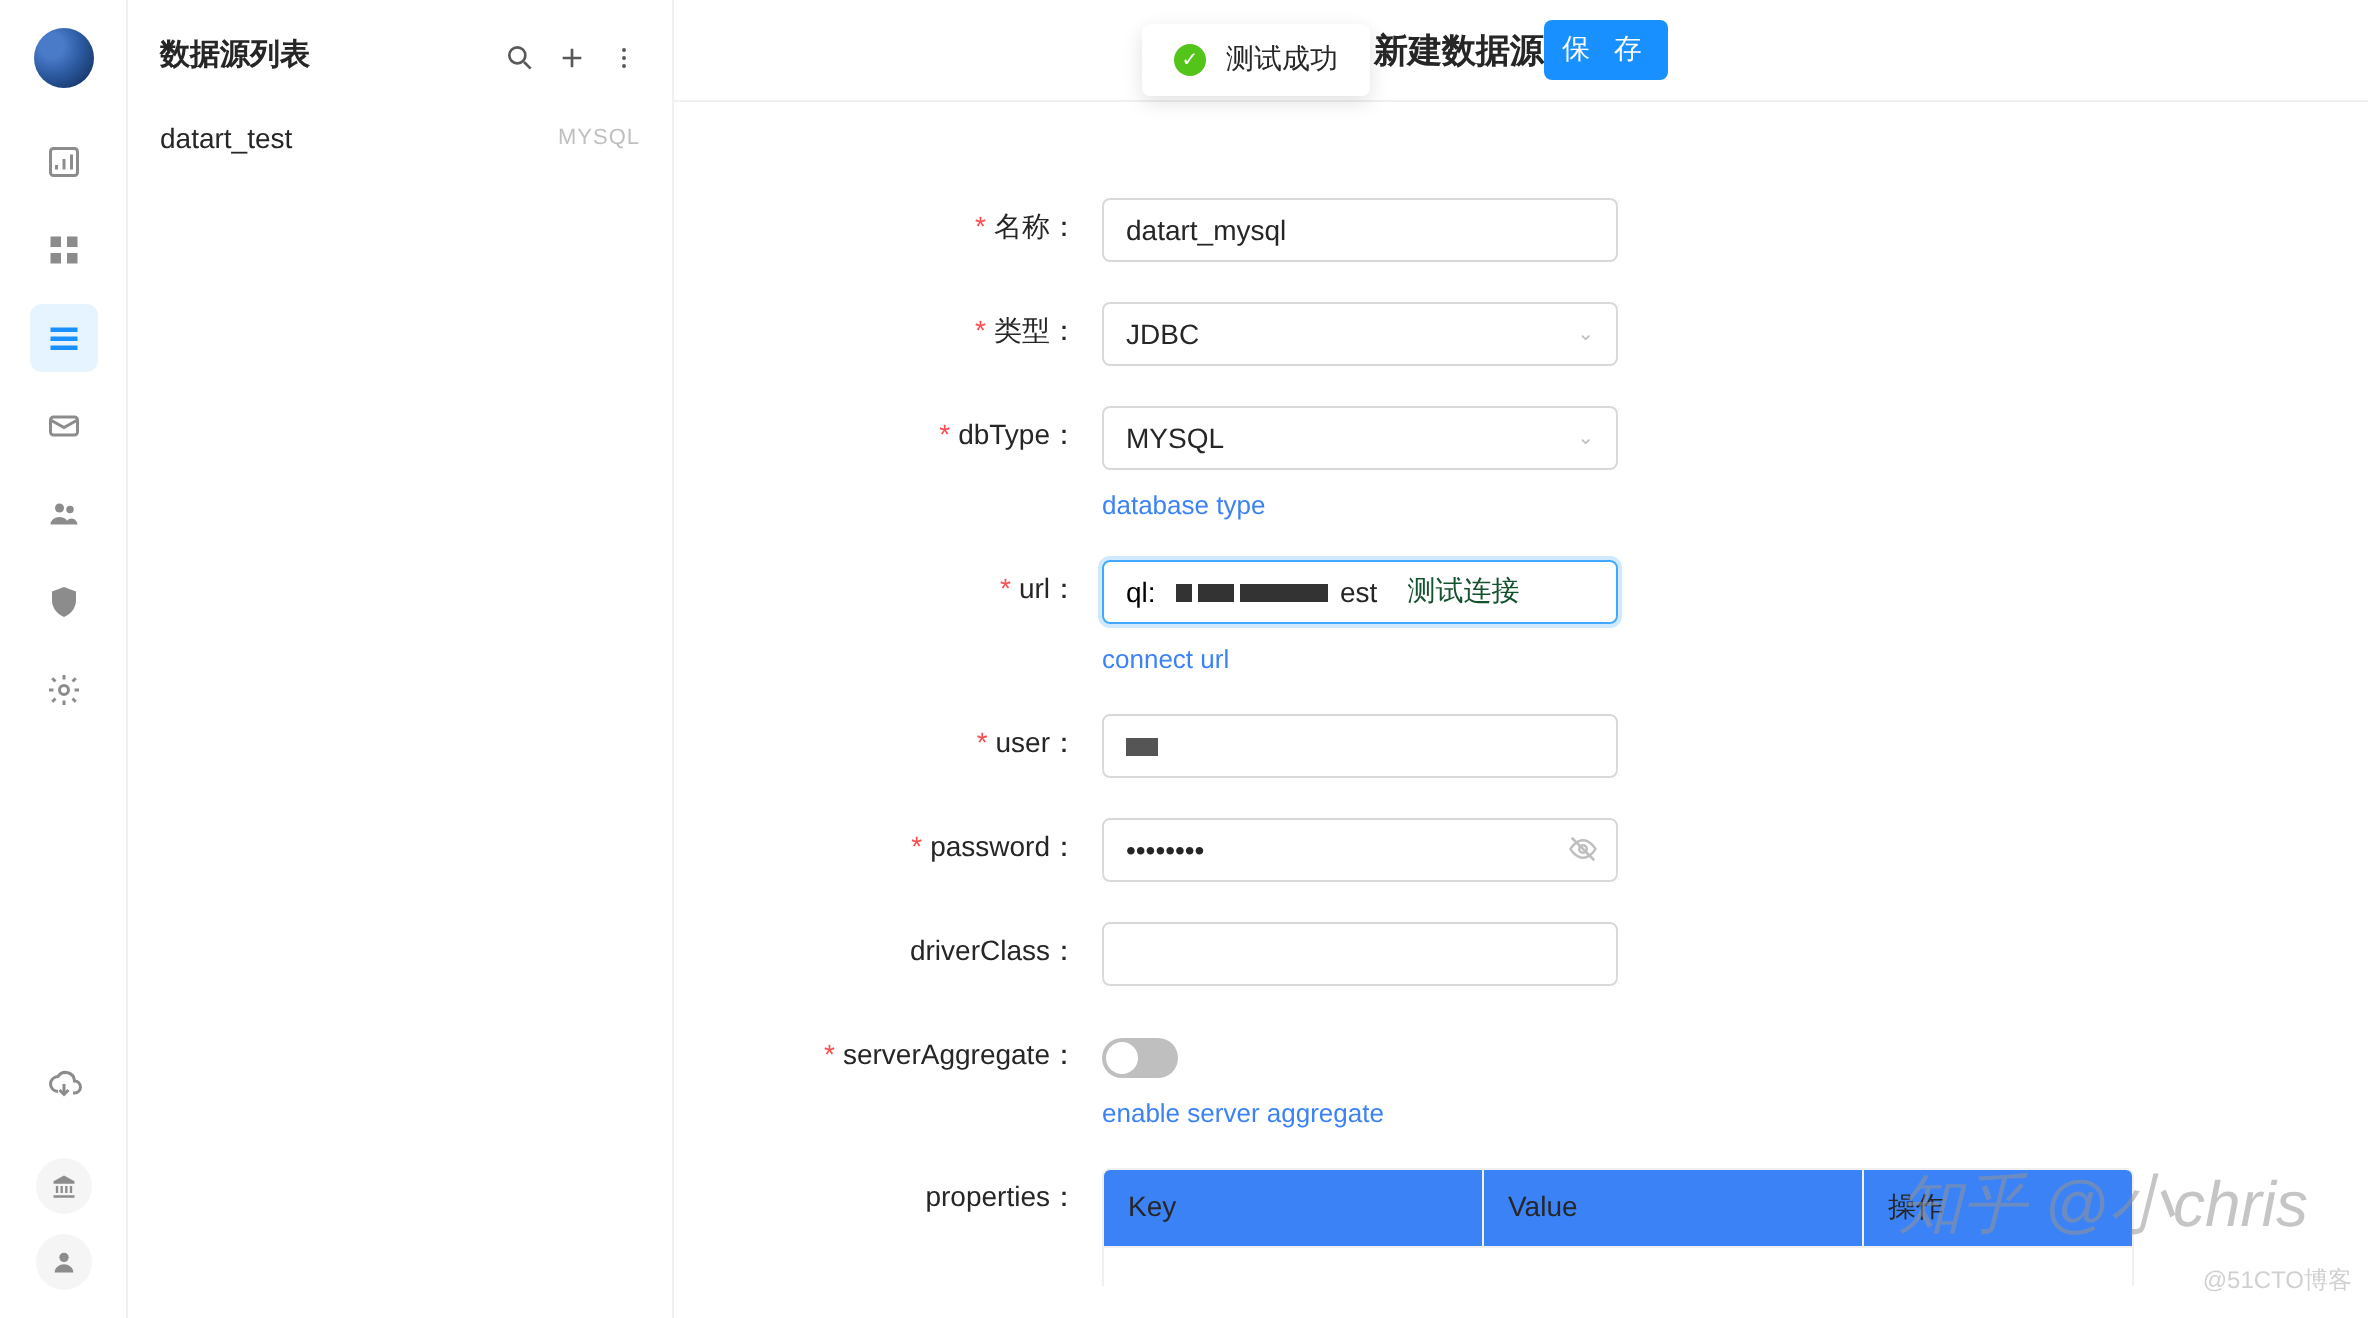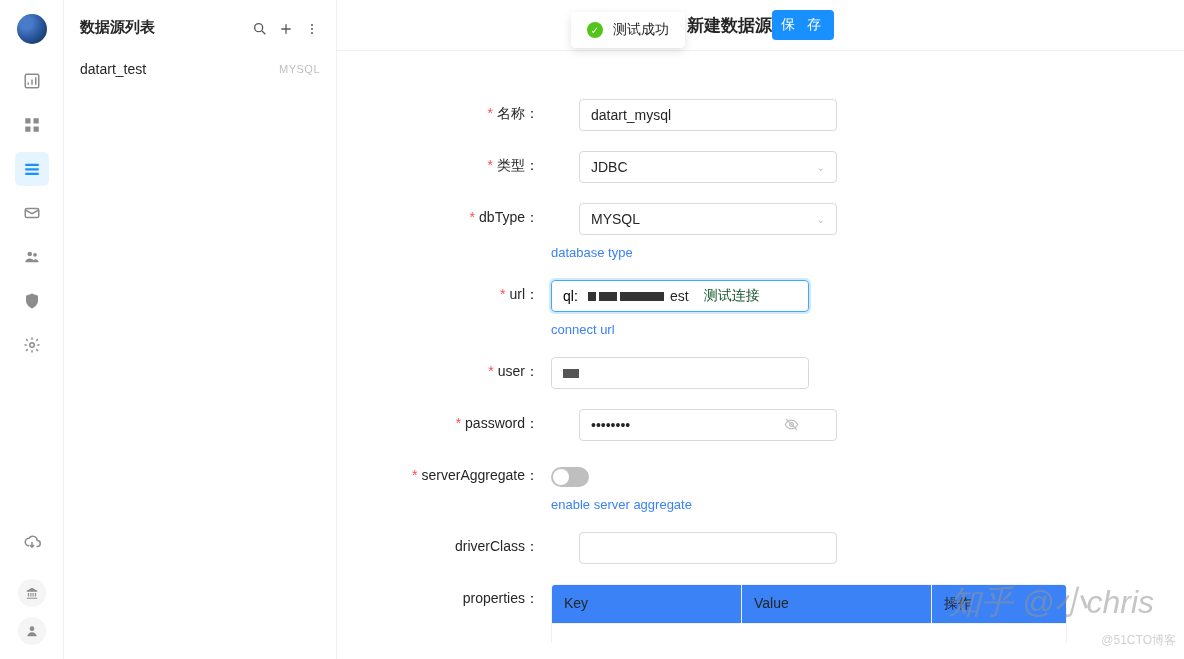--- a/index.html
+++ b/index.html
@@ -37,21 +37,21 @@
     .toast { position: absolute; top: 12px; left: 234px; background: #fff; border-radius: 4px; box-shadow: 0 3px 10px rgba(0,0,0,0.12); padding: 9px 16px; display: flex; align-items: center; gap: 10px; z-index: 100; font-size: 14px; }
     .toast-icon { width: 16px; height: 16px; border-radius: 50%; background: #52c41a; display: flex; align-items: center; justify-content: center; color: #fff; font-size: 10px; }
     
     
     .form-container { flex: 1; padding: 32px 40px; background: #fff; margin: 16px 14px; overflow-y: auto; }
     .form-row { display: flex; align-items: flex-start; margin-bottom: 20px; }
     .form-label { width: 160px; text-align: right; padding-right: 12px; padding-top: 6px; font-size: 14px; color: #262626; }
     .form-label .req { color: #ff4d4f; margin-right: 4px; font-family: SimSun, sans-serif; }
     .form-control { width: 258px; }
     .form-control-wide { width: 516px; }
-    .input, .select { width: 100%; height: 32px; border: 1px solid #d9d9d9; border-radius: 4px; padding: 0 11px; font-size: 14px; background: #fff; color: #262626; display: flex; align-items: center; margin-left: 28px; }
+    .input, .select { width: 100%; height: 32px; border: 1px solid #d9d9d9; border-radius: 4px; padding: 0 11px; font-size: 14px; background: #fff; color: #262626; display: flex; align-items: center; }
     .select { justify-content: space-between; cursor: pointer; }
     .select-arrow { color: #bfbfbf; font-size: 10px; }
     .input-with-action { display: flex; align-items: center; border: 1px solid #40a9ff; border-radius: 4px; box-shadow: 0 0 0 2px rgba(24,144,255,0.2); height: 32px; }
     .input-with-action input { border: none; flex: 1; padding: 0 11px; font-size: 14px; outline: none; background: transparent; }
     .input-with-action .redacted { display: flex; align-items: center; gap: 3px; padding-right: 6px; }
     .redacted .bar { background: #333; height: 9px; }
     .test-link { color: #14532d; padding: 0 11px; cursor: pointer; font-size: 14px; white-space: nowrap; }
     .help-text { color: #3b82f6; font-size: 13px; margin-top: 10px; }
     .password-wrap { position: relative; }
     .password-wrap .eye { position: absolute; right: 10px; top: 8px; color: #bfbfbf; cursor: pointer; }
@@ -255,31 +255,31 @@
             <svg viewBox="0 0 24 24" fill="none" stroke="currentColor" stroke-width="2">
                 <path d="M2 12s4-7 10-7 10 7 10 7-4 7-10 7-10-7-10-7z"></path>
                 <circle cx="12" cy="12" r="3"></circle>
                 <path d="M3 3l18 18"></path>
               </svg>
           </span>
         </div>
       </div>
 
       <div class="form-row">
+        <div class="form-label"><span>driverClass</span>：</div>
+        <div class="form-control">
+          <input class="input" style="">
+        </div>
+      </div>
+
+      <div class="form-row">
         <div class="form-label"><span class="req">*</span><span>serverAggregate</span>：</div>
         <div class="form-control">
           <div class="switch"></div>
           <div class="help-text">enable server aggregate</div>
-        </div>
-      </div>
-
-      <div class="form-row">
-        <div class="form-label"><span>driverClass</span>：</div>
-        <div class="form-control">
-          <input class="input" style="">
         </div>
       </div>
 
       <div class="form-row">
         <div class="form-label"><span>properties</span>：</div>
         <div class="form-control-wide">
           <div class="props-table">
             <div class="props-head">
               <div class="col-key">Key</div>
               <div class="col-value">Value</div>

